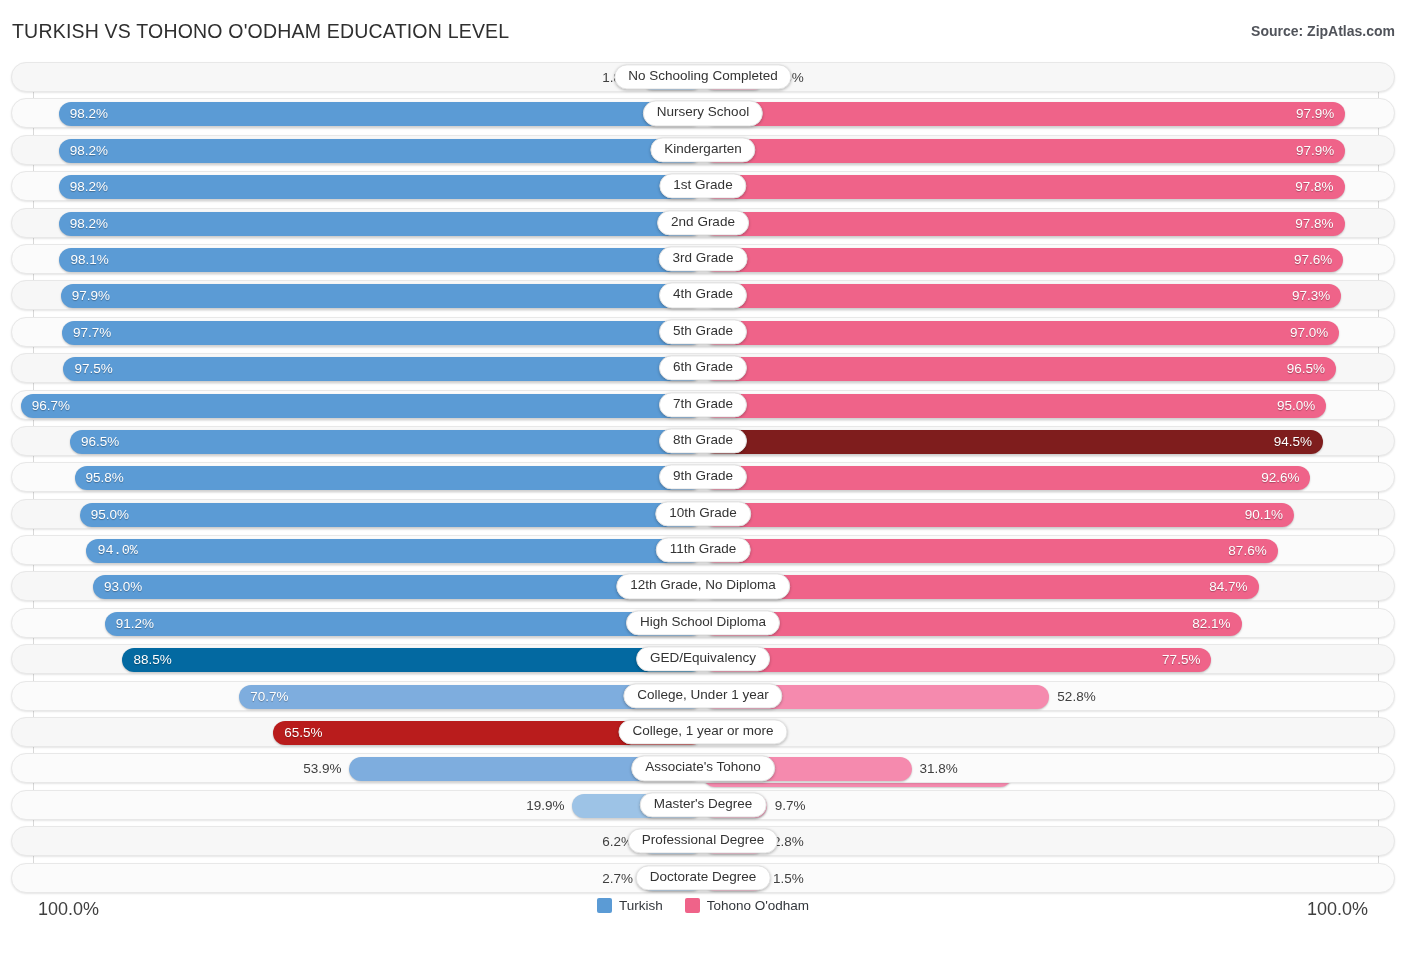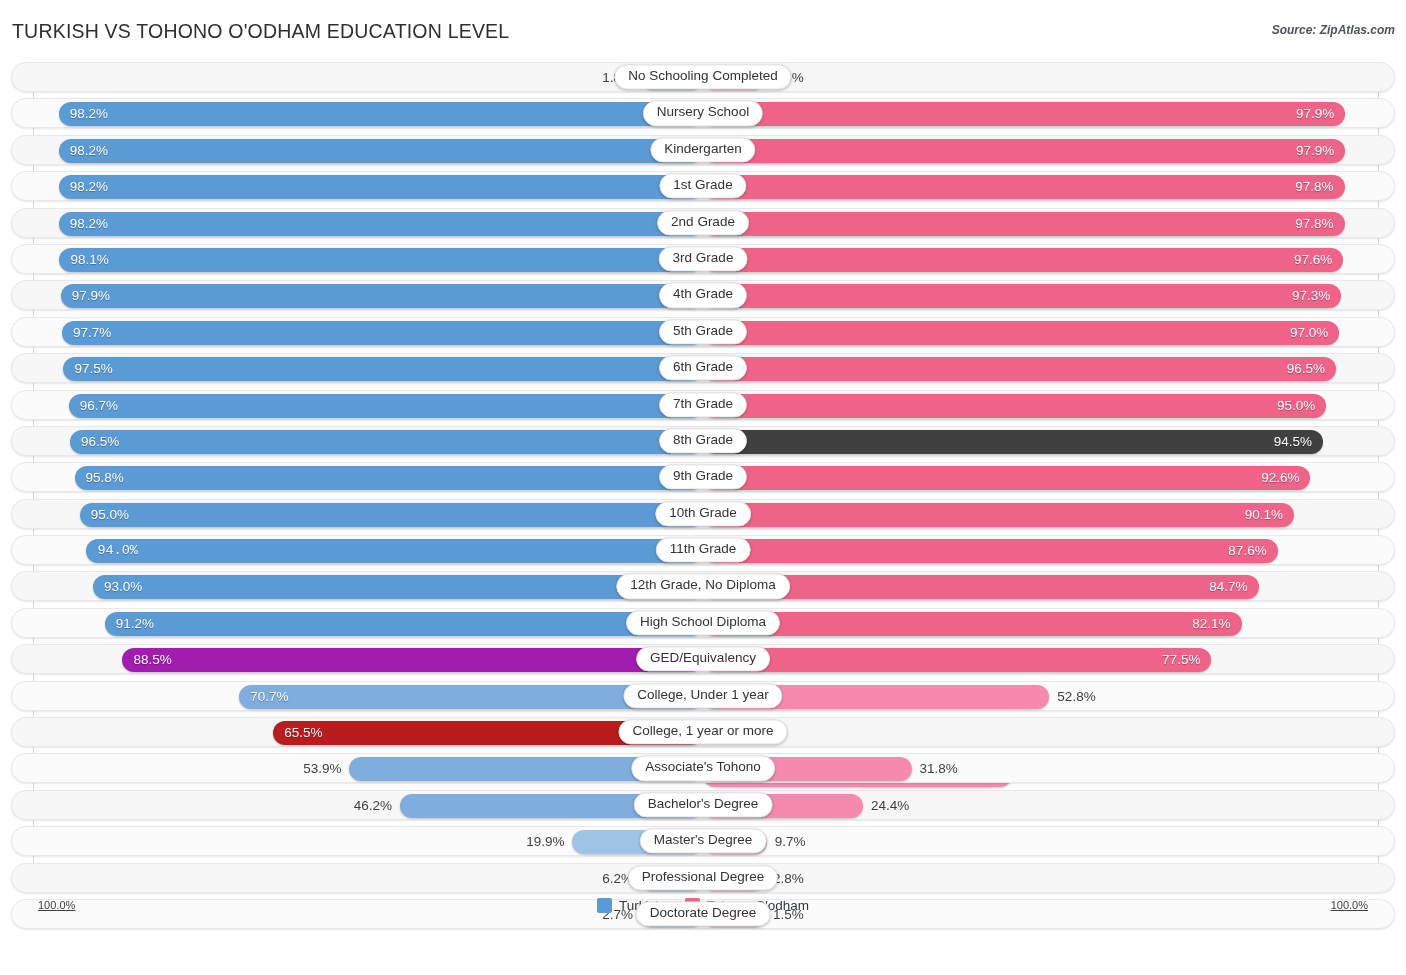--- a/index.html
+++ b/index.html
@@ -29,22 +29,21 @@
     font-size: 19.5px;
     letter-spacing: 0.2px;
     color: #2f2f2f;
     font-weight: 400;
     white-space: nowrap;
   }
   #source-note {
     position: absolute;
     right: 11px;
     top: 23px;
-    font-size: 12px;
-    font-style: italic;
+    font-size: 14px;
     font-weight: bold;
     color: #50535a;
     white-space: nowrap;
   }
 
   
   #plot {
     position: absolute;
     left: 0;
     top: 62px;
@@ -128,23 +127,22 @@
   #footer {
     position: absolute;
     left: 0;
     right: 0;
     bottom: 0;
     height: 44px;
   }
   .axis-end {
     position: absolute;
     top: 6px;
-    font-size: 11px;
+    font-size: 18px;
     color: #3f3f3f;
-    text-decoration: underline;
   }
   #axis-left  { left: 38px; }
   #axis-right { right: 38px; }
 
   #legend {
     position: absolute;
     left: 0; right: 0;
     top: 5px;
     display: flex;
     justify-content: center;
@@ -253,33 +251,33 @@
       <div class="row">
         <div class="bar left" style="width: 639.6px; background: rgb(91, 155, 213);">
           <span class="bar-val inside">97.5%</span>
         </div>
         <div class="bar right" style="width: 633.04px; background: rgb(239, 99, 137);">
           <span class="bar-val inside">96.5%</span>
         </div>
         <div class="center-pill">6th Grade</div>
       </div>
       <div class="row alt">
-        <div class="bar left" style="width: 634.352px; background: rgb(91, 155, 213);">
+        <div class="bar left" style="width: 634.352px; background: rgb(91, 155, 213); padding-left: 48px;">
           <span class="bar-val inside">96.7%</span>
         </div>
         <div class="bar right" style="width: 623.2px; background: rgb(239, 99, 137);">
           <span class="bar-val inside">95.0%</span>
         </div>
         <div class="center-pill">7th Grade</div>
       </div>
       <div class="row">
         <div class="bar left" style="width: 633.04px; background: rgb(91, 155, 213);">
           <span class="bar-val inside">96.5%</span>
         </div>
-        <div class="bar right" style="width: 619.92px; background: #404040;">
+        <div class="bar right" style="width: 619.92px; background: #7f1d1d;">
           <span class="bar-val inside">94.5%</span>
         </div>
         <div class="center-pill">8th Grade</div>
       </div>
       <div class="row alt">
         <div class="bar left" style="width: 628.448px; background: rgb(91, 155, 213);">
           <span class="bar-val inside">95.8%</span>
         </div>
         <div class="bar right" style="width: 607.456px; background: rgb(239, 99, 137);">
           <span class="bar-val inside">92.6%</span>
@@ -316,21 +314,21 @@
       <div class="row alt">
         <div class="bar left" style="width: 598.272px; background: rgb(91, 155, 213);">
           <span class="bar-val inside">91.2%</span>
         </div>
         <div class="bar right" style="width: 538.576px; background: rgb(239, 99, 137);">
           <span class="bar-val inside">82.1%</span>
         </div>
         <div class="center-pill">High School Diploma</div>
       </div>
       <div class="row">
-        <div class="bar left" style="width: 580.56px; background: #a21caf;">
+        <div class="bar left" style="width: 580.56px; background: #0369a1;">
           <span class="bar-val inside">88.5%</span>
         </div>
         <div class="bar right" style="width: 508.4px; background: rgb(239, 99, 137);">
           <span class="bar-val inside">77.5%</span>
         </div>
         <div class="center-pill">GED/Equivalency</div>
       </div>
       <div class="row alt">
         <div class="bar left" style="width: 463.792px; background: rgb(126, 173, 222);">
           <span class="bar-val inside">70.7%</span>
@@ -350,29 +348,20 @@
         <div class="center-pill">College, 1 year or more</div>
       </div>
       <div class="row alt">
         <div class="bar left" style="width: 353.584px; background: rgb(126, 173, 222);">
           <span class="bar-val outside">53.9%</span>
         </div>
         <div class="bar right" style="width: 208.608px; background: rgb(245, 138, 174);">
           <span class="bar-val outside">31.8%</span>
         </div>
         <div class="center-pill">Associate's Tohono</div>
-      </div>
-      <div class="row">
-        <div class="bar left" style="width: 303.072px; background: rgb(126, 173, 222);">
-          <span class="bar-val outside">46.2%</span>
-        </div>
-        <div class="bar right" style="width: 160.064px; background: rgb(245, 138, 174);">
-          <span class="bar-val outside">24.4%</span>
-        </div>
-        <div class="center-pill">Bachelor's Degree</div>
       </div>
       <div class="row alt">
         <div class="bar left" style="width: 130.544px; background: rgb(157, 195, 230);">
           <span class="bar-val outside">19.9%</span>
         </div>
         <div class="bar right" style="width: 63.632px; background: rgb(247, 168, 196);">
           <span class="bar-val outside">9.7%</span>
         </div>
         <div class="center-pill">Master's Degree</div>
       </div>

